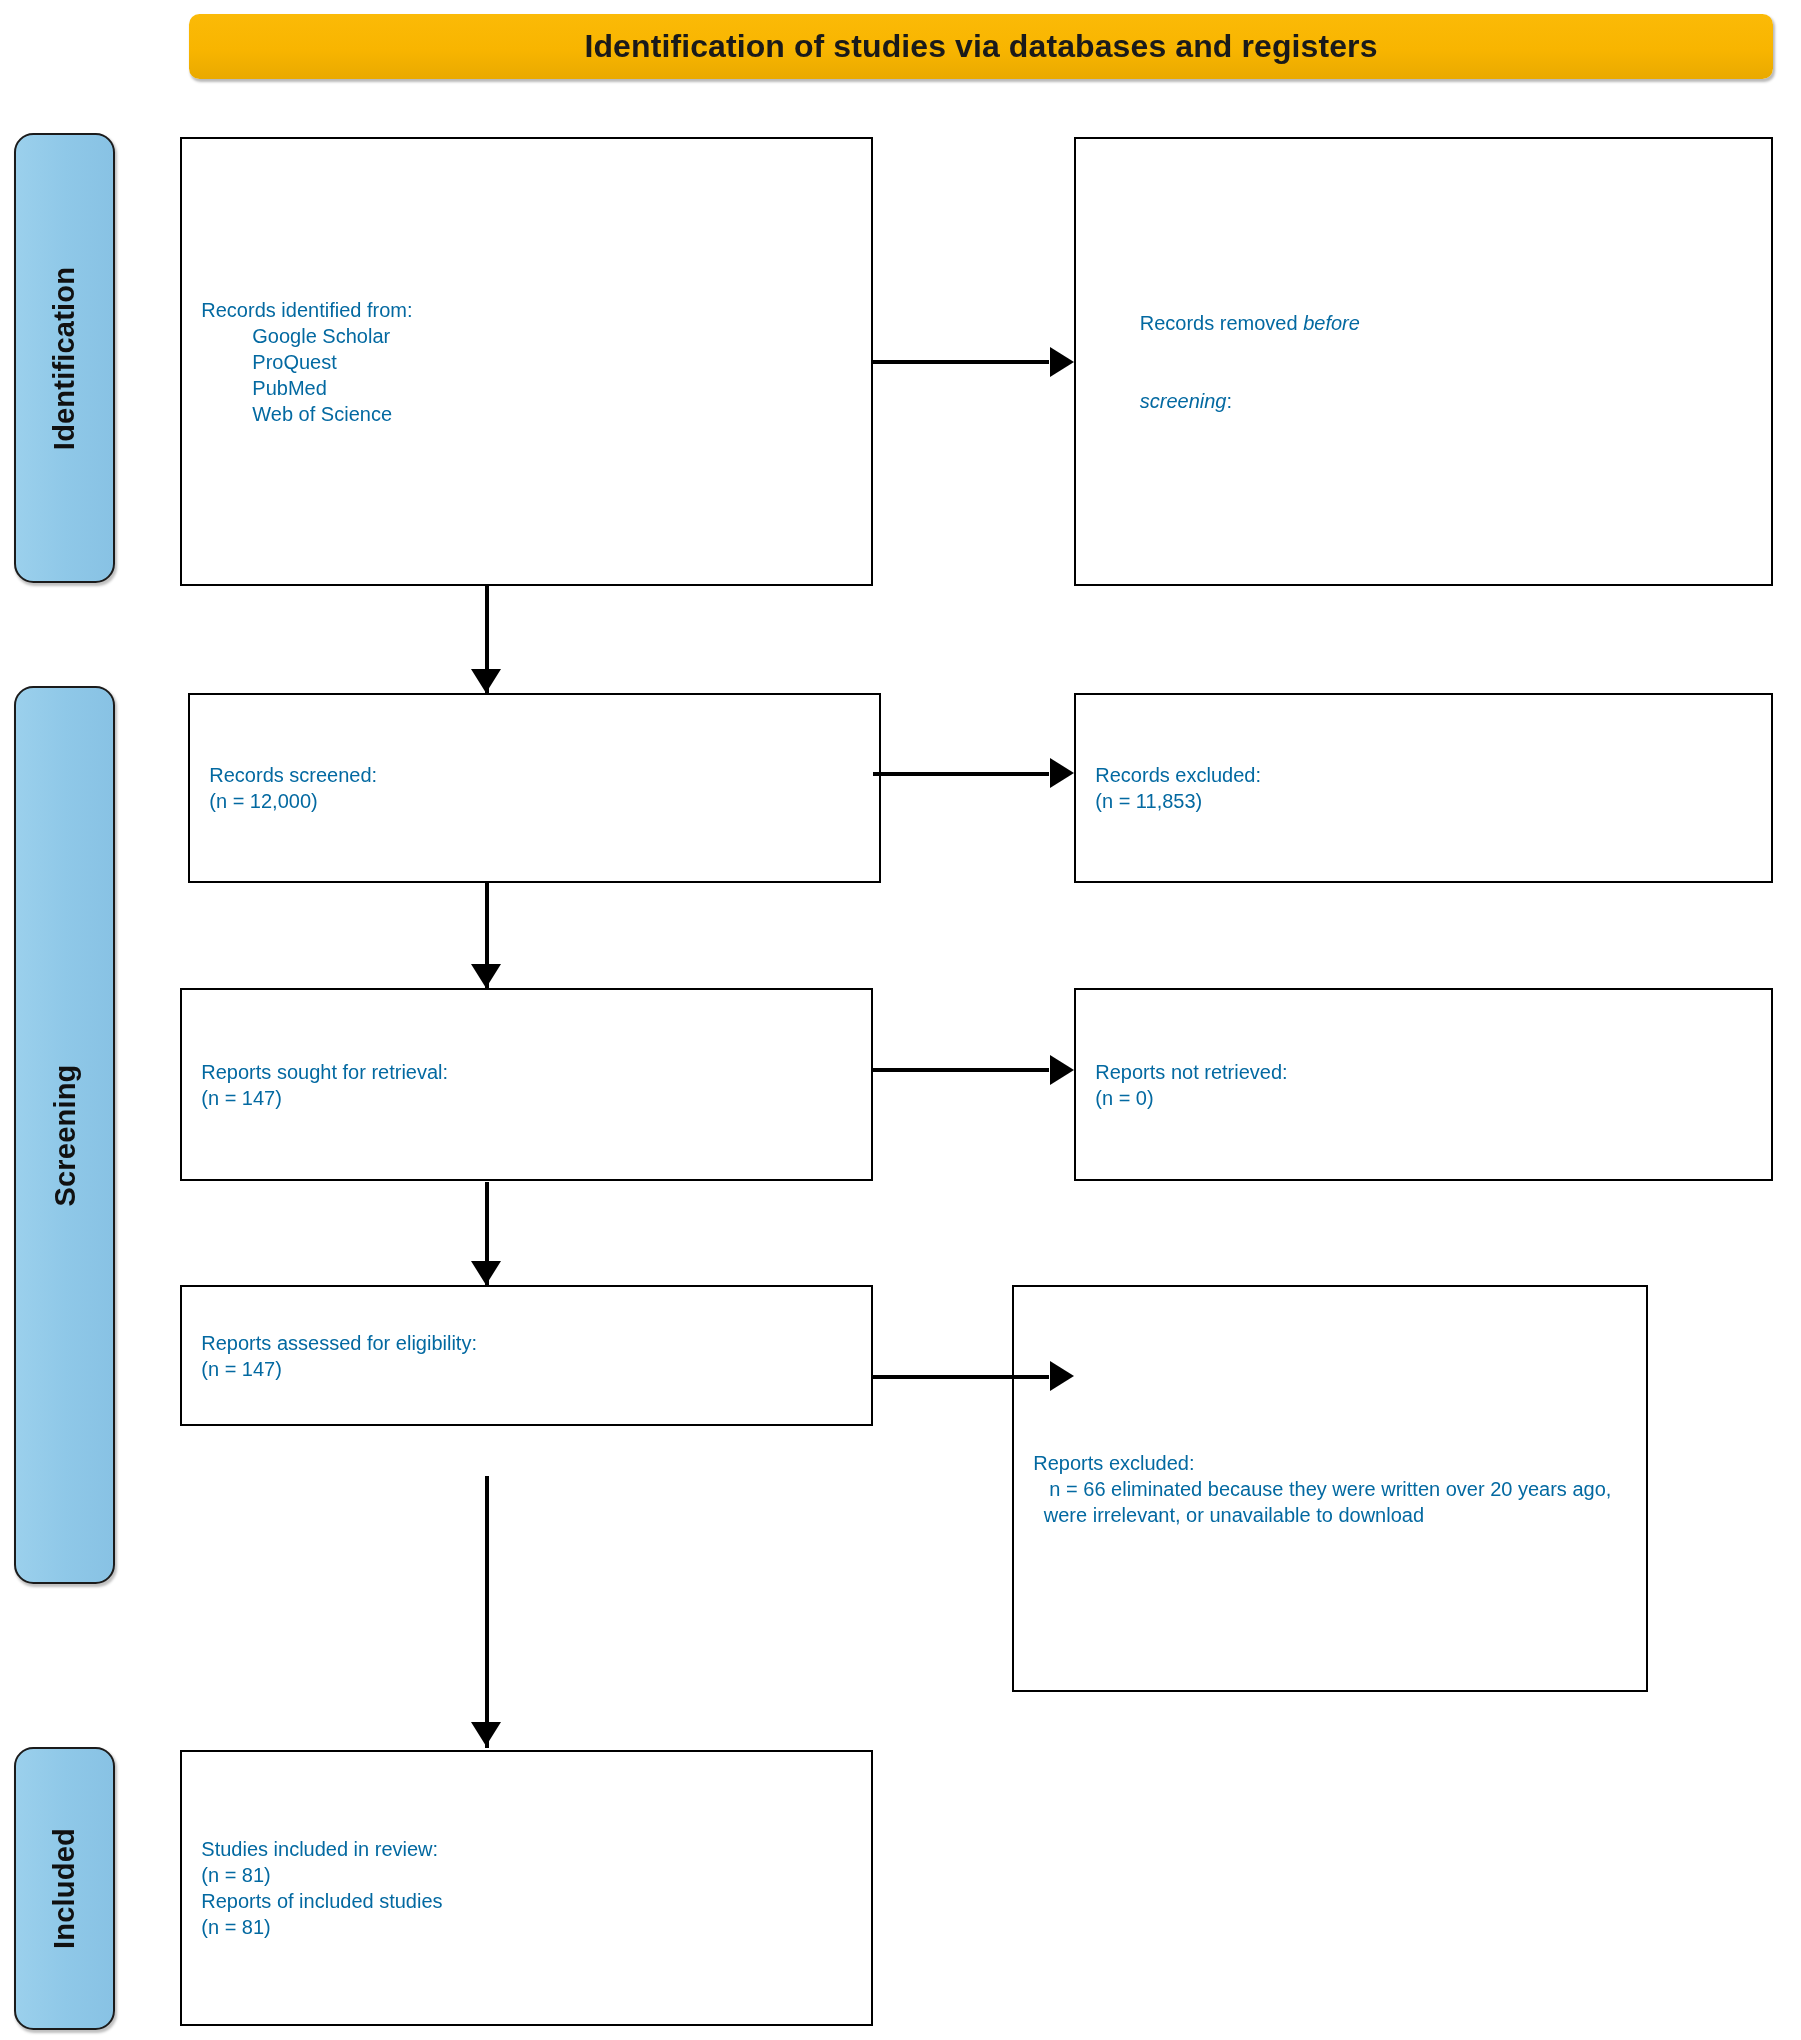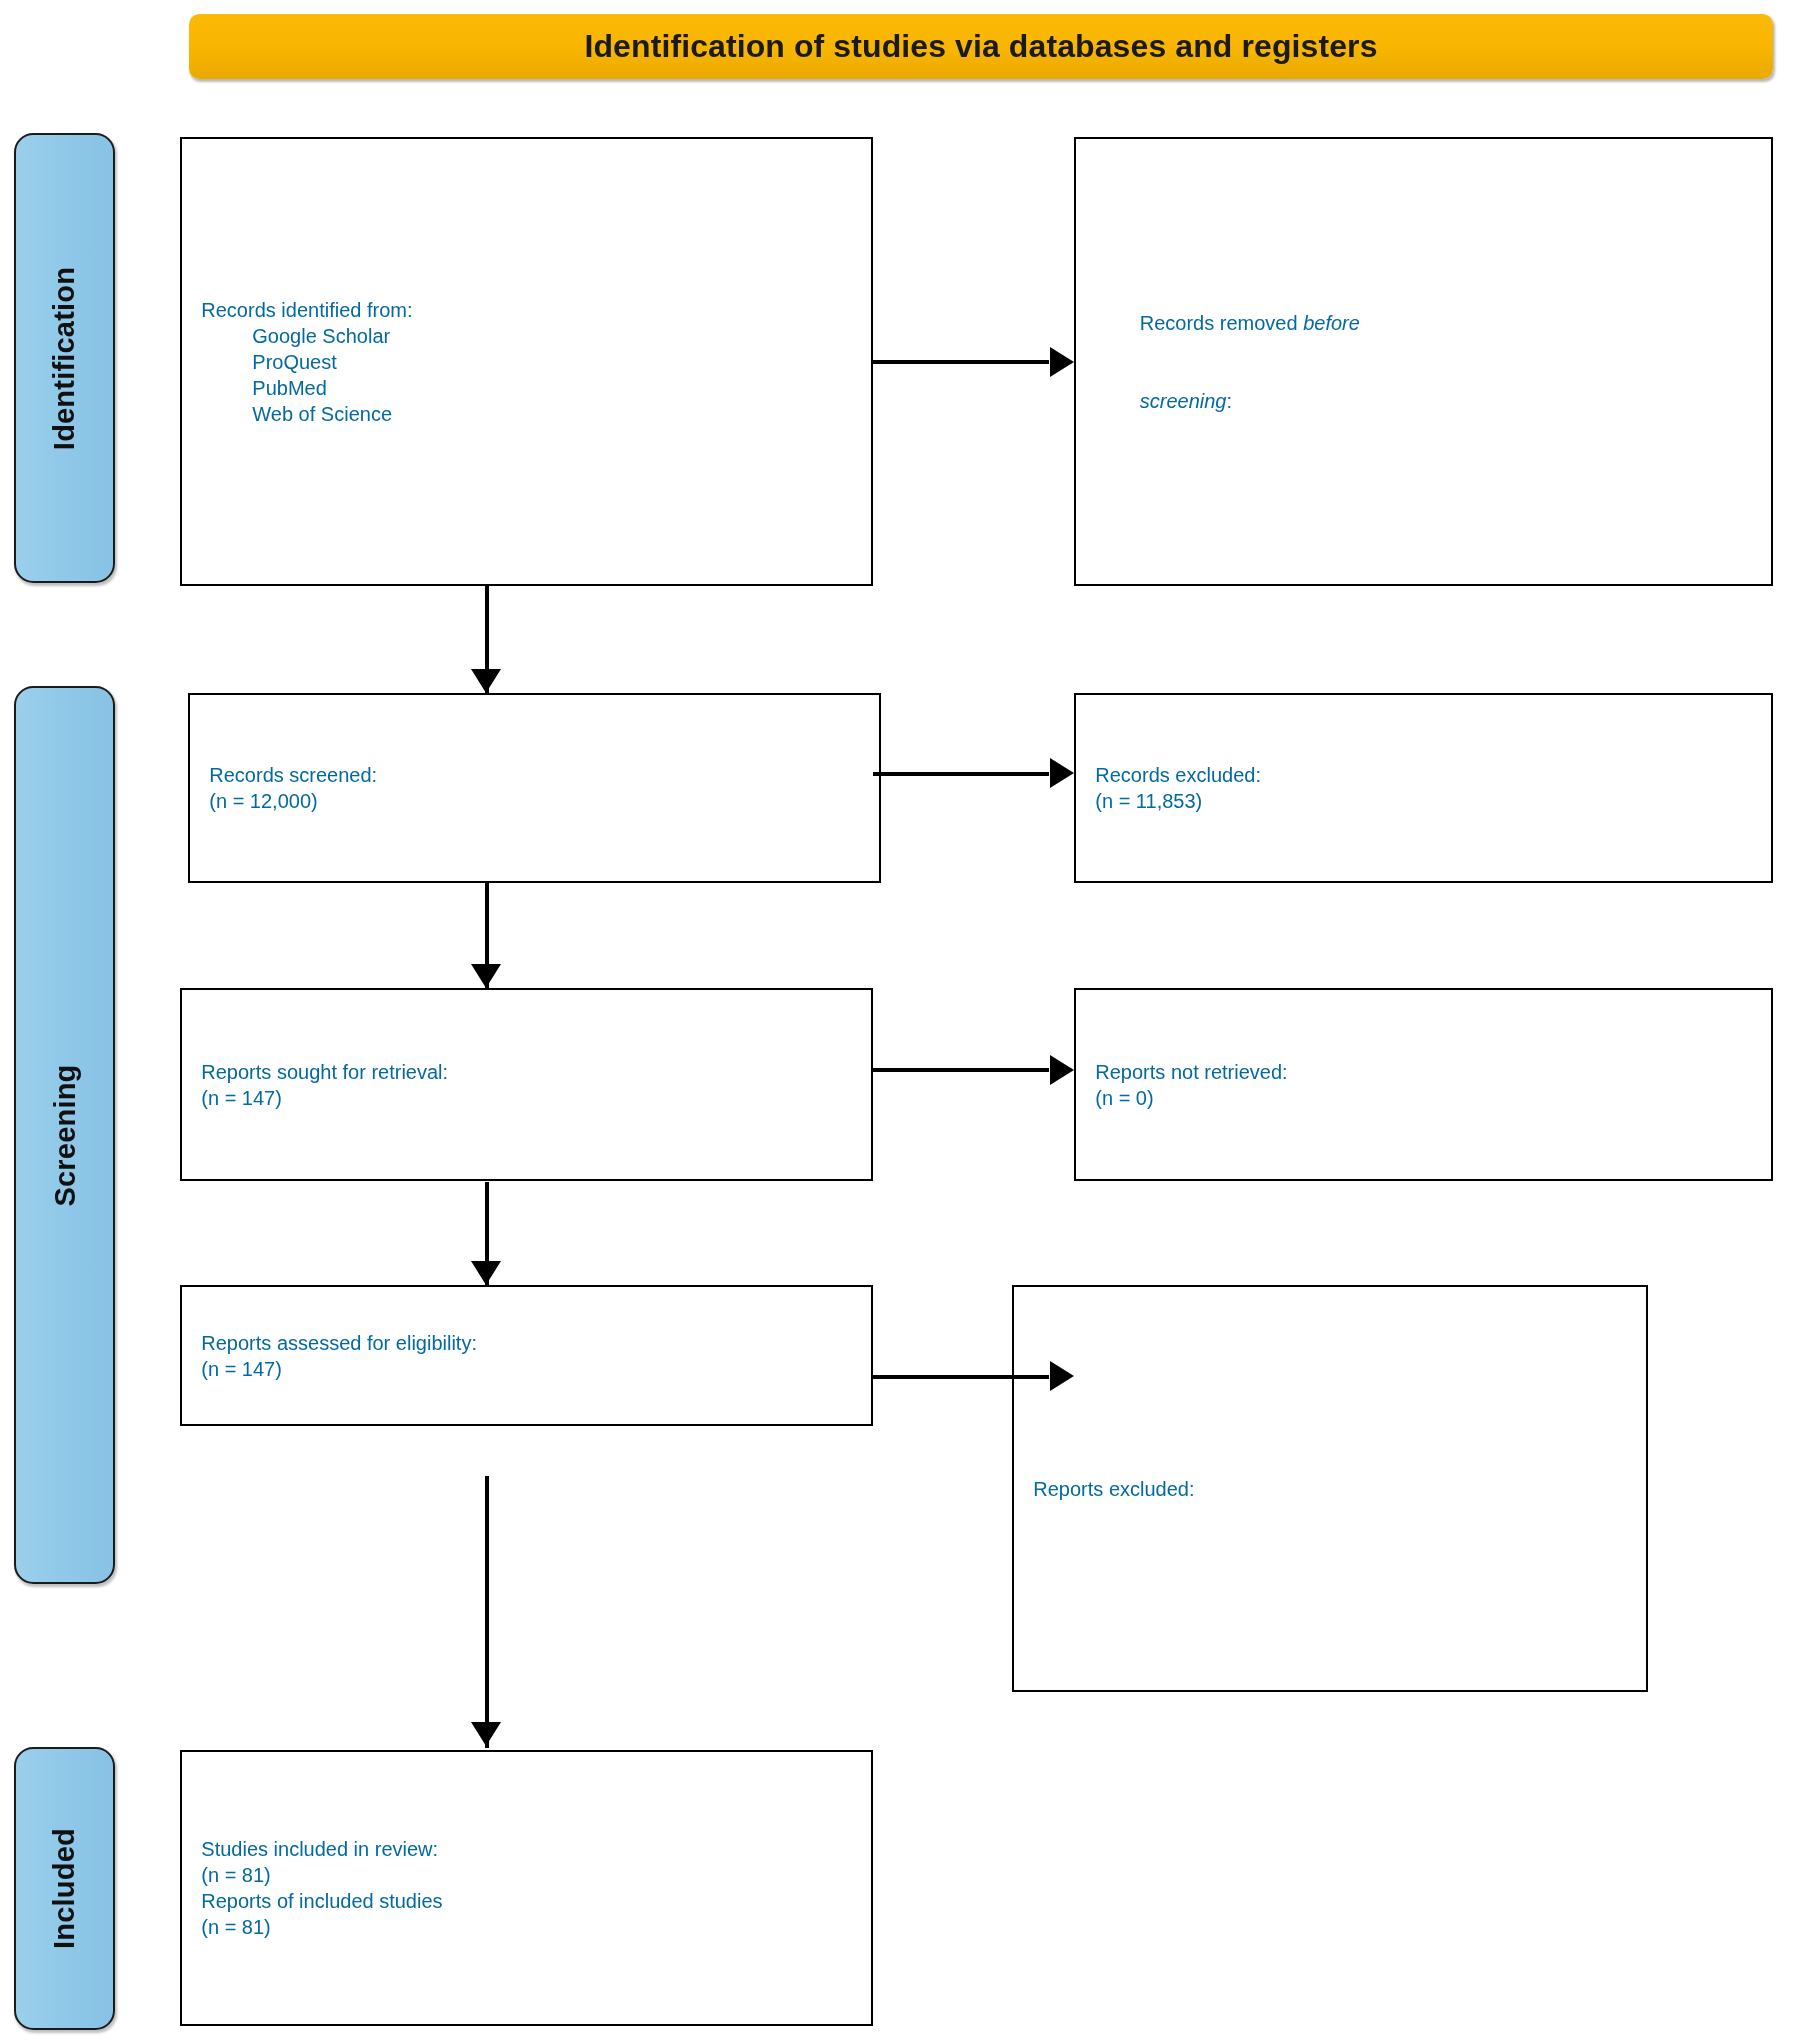--- a/index.html
+++ b/index.html
@@ -206,20 +206,21 @@
   <div class="box" style="left:180px; top:1285px; width:693px; height:141px;">
     <div class="box-inner">
       <div class="box-line">Reports assessed for eligibility:</div>
       <div class="box-line">(n = 147)</div>
     </div>
   </div>
 
   <div class="box" style="left:1012px; top:1285px; width:636px; height:407px;">
     <div class="box-inner">
       <div class="box-line">Reports excluded:</div>
+      <div class="box-line indent-small"> n = 66 eliminated because they were written over 20 years ago, were irrelevant, or unavailable to download</div>
     </div>
   </div>
 
   <div class="conn h-line" style="left:873px; top:1375px; width:176px;"></div>
   <div class="arrow-right" style="left:1050px; top:1361px;"></div>
 
   <div class="conn v-line" style="left:485px; top:1476px; height:272px;"></div>
   <div class="arrow-down" style="left:471px; top:1722px;"></div>
 
   <div class="box" style="left:180px; top:1750px; width:693px; height:276px;">

